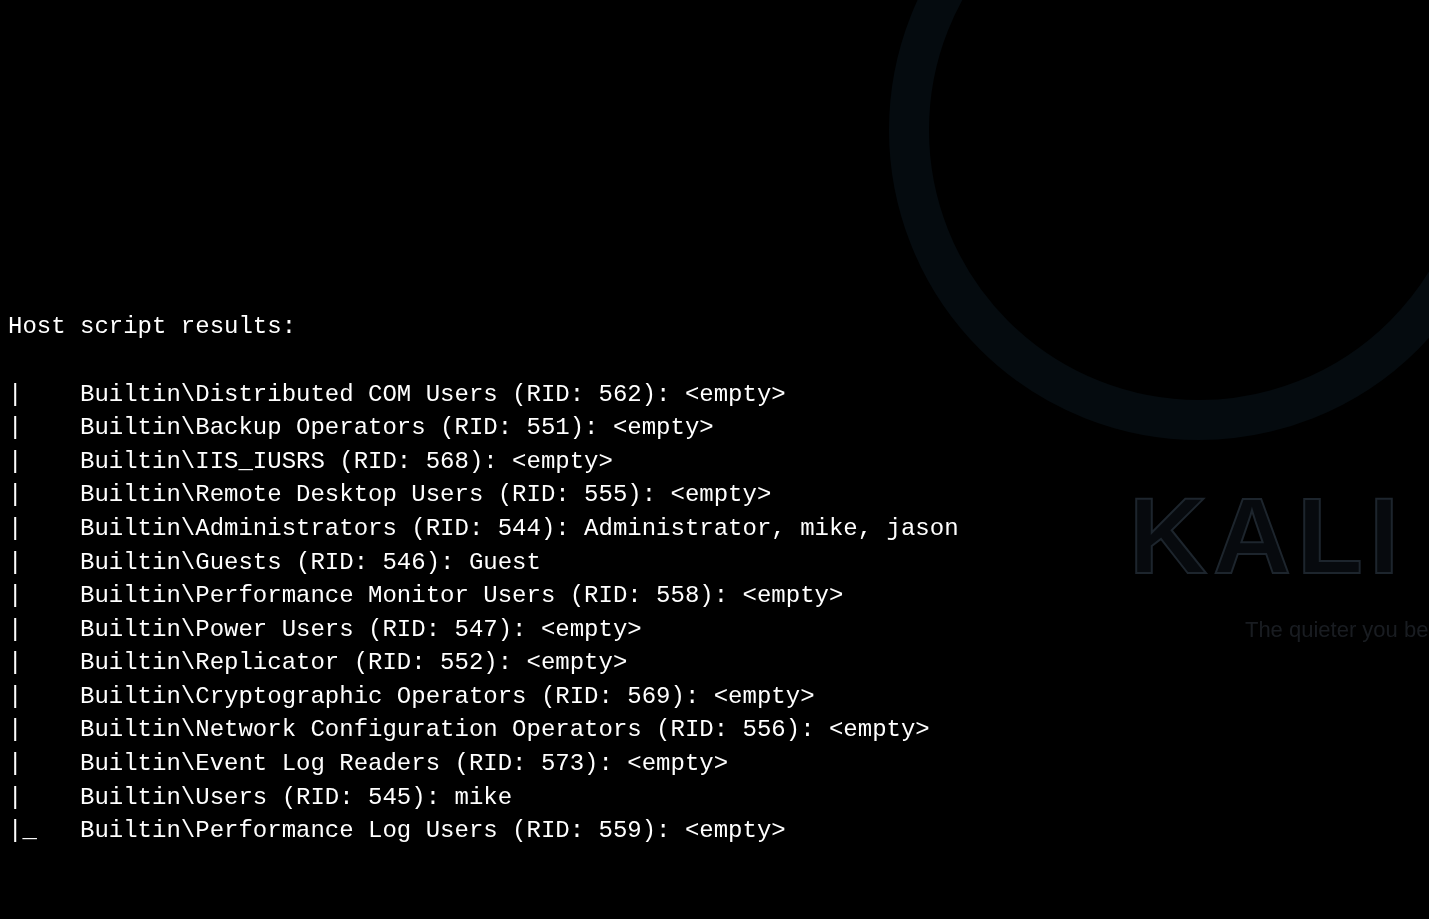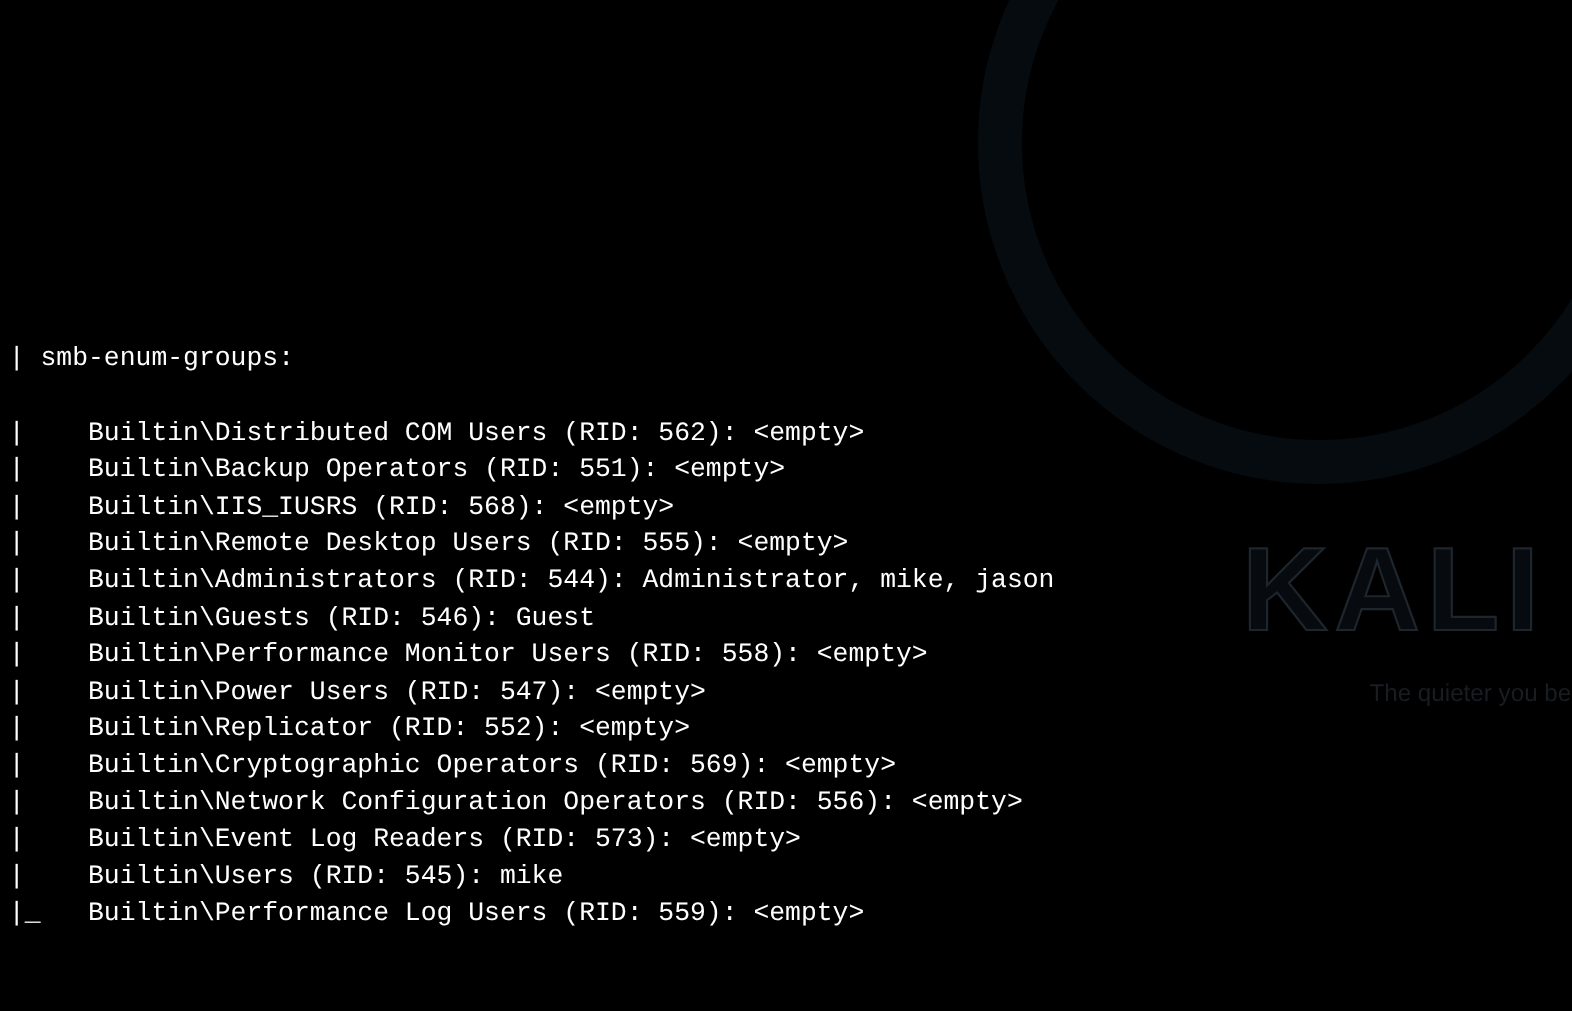--- a/index.html
+++ b/index.html
@@ -71,20 +71,20 @@
 </head>
 <body>
 
 
 
 <div class="bg-circle"></div>
 <div class="bg-logo">KALI LI</div>
 <div class="bg-tagline">The quieter you become, the mor</div>
 
 <div class="terminal-content">
-<span class="line">| <span>smb-enum-groups:</span></span>
+<span class="line">Host script results:</span>
 <span class="line">|    Builtin\Distributed COM Users (RID: 562): &lt;empty&gt;</span><span class="line">|    Builtin\Backup Operators (RID: 551): &lt;empty&gt;</span><span class="line">|    Builtin\IIS_IUSRS (RID: 568): &lt;empty&gt;</span><span class="line">|    Builtin\Remote Desktop Users (RID: 555): &lt;empty&gt;</span><span class="line">|    Builtin\Administrators (RID: 544): Administrator, mike, jason</span><span class="line">|    Builtin\Guests (RID: 546): Guest</span><span class="line">|    Builtin\Performance Monitor Users (RID: 558): &lt;empty&gt;</span><span class="line">|    Builtin\Power Users (RID: 547): &lt;empty&gt;</span><span class="line">|    Builtin\Replicator (RID: 552): &lt;empty&gt;</span><span class="line">|    Builtin\Cryptographic Operators (RID: 569): &lt;empty&gt;</span><span class="line">|    Builtin\Network Configuration Operators (RID: 556): &lt;empty&gt;</span><span class="line">|    Builtin\Event Log Readers (RID: 573): &lt;empty&gt;</span><span class="line">|    Builtin\Users (RID: 545): mike</span><span class="line">|_   Builtin\Performance Log Users (RID: 559): &lt;empty&gt;</span>
 
 
 </div>
 
 
 
 
 </body></html>

